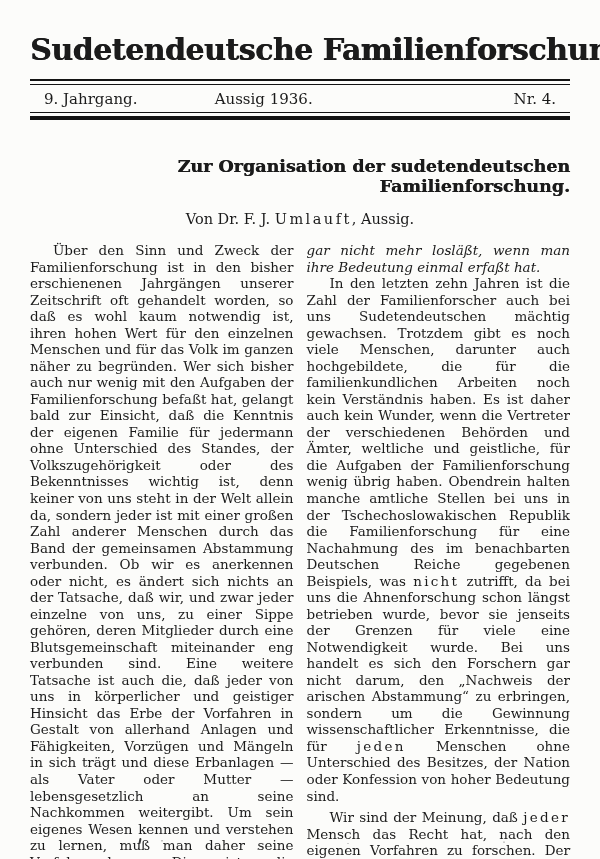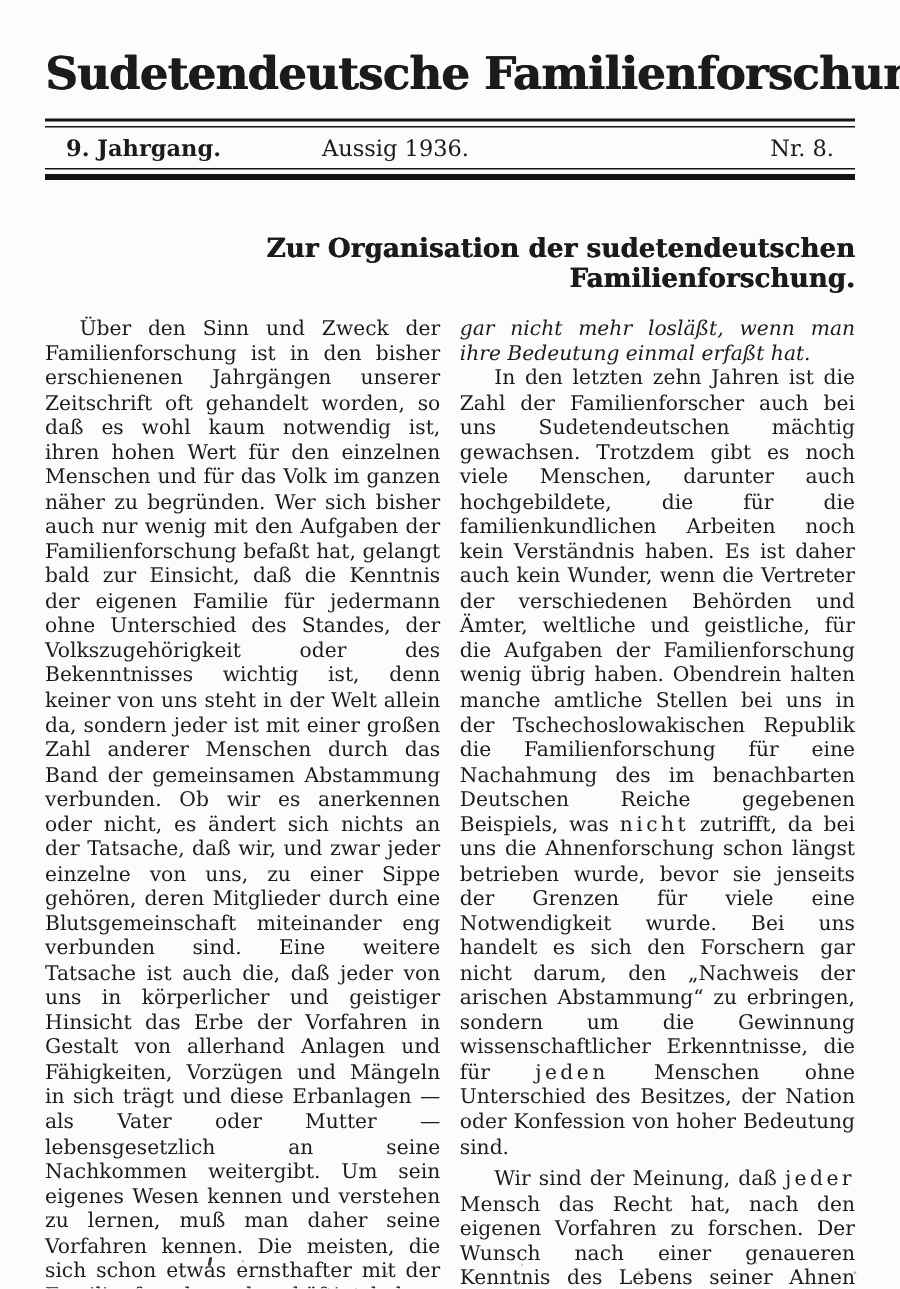--- a/index.html
+++ b/index.html
@@ -29,21 +29,21 @@
     border-top: 2.5px solid #141414;
     border-bottom: 1.5px solid #141414;
   }
   .issue-row {
     display: flex;
     align-items: baseline;
     font-size: 15px;
     padding: 5px 14px 4px 14px;
   }
   .issue-row .cell { flex: 1; }
-  .issue-row .left  { text-align: left; font-weight: bold; }
+  .issue-row .left  { text-align: left; }
   .issue-row .mid   { }
   .issue-row .right { text-align: right; }
   .rule-double-bottom {
     height: 3px;
     border-top: 1px solid #141414;
     border-bottom: 4px solid #141414;
   }
   
   .article-title {
     margin: 36px 0 0 0;
@@ -104,29 +104,32 @@
 <div class="page">
 
   <header>
     <h1 class="masthead">Sudetendeutsche Familienforschung</h1>
 
     <div class="rule-double-top"></div>
 
     <div class="issue-row">
       <span class="cell left">9. Jahrgang.</span>
       <span class="cell mid">Aussig 1936.</span>
-      <span class="cell right">Nr. 8.</span>
+      <span class="cell right">Nr. 4.</span>
     </div>
 
     <div class="rule-double-bottom"></div>
   </header>
 
   <main>
     <h2 class="article-title">Zur Organisation der sudetendeutschen Familienforschung.</h2>
 
+    <div class="byline">
+      <span>Von Dr. F. J. </span><span class="sperr">Umlauft</span><span>, Aussig.</span>
+    </div>
 
     <div class="columns">
       <div class="col">
         <p>Über den Sinn und Zweck der Familienforschung ist in den bisher erschienenen Jahrgängen unserer Zeitschrift oft gehandelt worden, so daß es wohl kaum notwendig ist, ihren hohen Wert für den einzelnen Menschen und für das Volk im ganzen näher zu begründen. Wer sich bisher auch nur wenig mit den Aufgaben der Familienforschung befaßt hat, gelangt bald zur Einsicht, daß die Kenntnis der eigenen Familie für jedermann ohne Unterschied des Standes, der Volkszugehörigkeit oder des Bekenntnisses wichtig ist, denn keiner von uns steht in der Welt allein da, sondern jeder ist mit einer großen Zahl anderer Menschen durch das Band der gemeinsamen Abstammung verbunden. Ob wir es anerkennen oder nicht, es ändert sich nichts an der Tatsache, daß wir, und zwar jeder einzelne von uns, zu einer Sippe gehören, deren Mitglieder durch eine Blutsgemeinschaft miteinander eng verbunden sind. Eine weitere Tatsache ist auch die, daß jeder von uns in körperlicher und geistiger Hinsicht das Erbe der Vorfahren in Gestalt von allerhand Anlagen und Fähigkeiten, Vorzügen und Mängeln in sich trägt und diese Erbanlagen — als Vater oder Mutter — lebensgesetzlich an seine Nachkommen weitergibt. Um sein eigenes Wesen kennen und verstehen zu lernen, muß man daher seine Vorfahren kennen. Die meisten, die sich schon etwas ernsthafter mit der Familienforschung beschäftigt haben, werden es auch gern bestätigen, daß die Beschäftigung mit den Ahnen eine sehr interessante Sache ist, die einen</p>
       </div>
 
       <div class="col">
         <p class="continuation">gar nicht mehr losläßt, wenn man ihre Bedeutung einmal erfaßt hat.</p>
 
         <p><span>In den letzten zehn Jahren ist die Zahl der Familienforscher auch bei uns Sudetendeutschen mächtig gewachsen. Trotzdem gibt es noch viele Menschen, darunter auch hochgebildete, die für die familienkundlichen Arbeiten noch kein Verständnis haben. Es ist daher auch kein Wunder, wenn die Vertreter der verschiedenen Behörden und Ämter, weltliche und geistliche, für die Aufgaben der Familienforschung wenig übrig haben. Obendrein halten manche amtliche Stellen bei uns in der Tschechoslowakischen Republik die Familienforschung für eine Nachahmung des im benachbarten Deutschen Reiche gegebenen Beispiels, was </span><span class="sperr">nicht</span><span> zutrifft, da bei uns die Ahnenforschung schon längst betrieben wurde, bevor sie jenseits der Grenzen für viele eine Notwendigkeit wurde. Bei uns handelt es sich den Forschern gar nicht darum, den „Nachweis der arischen Abstammung“ zu erbringen, sondern um die Gewinnung wissenschaftlicher Erkenntnisse, die für </span><span class="sperr">jeden</span><span> Menschen ohne Unterschied des Besitzes, der Nation oder Konfession von hoher Bedeutung sind.</span></p>

